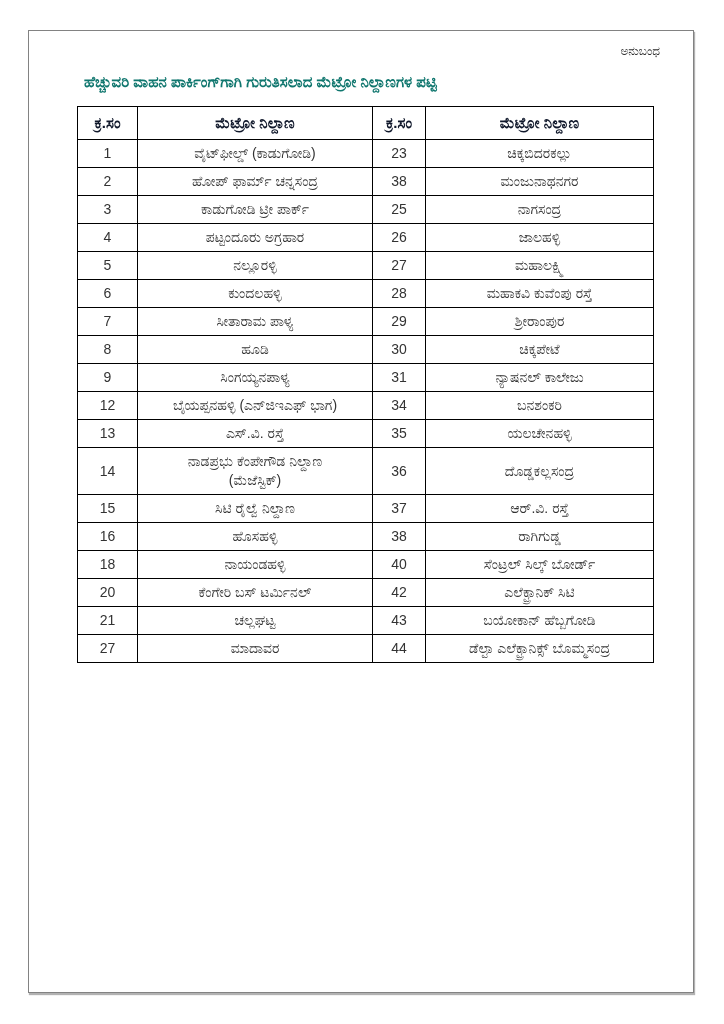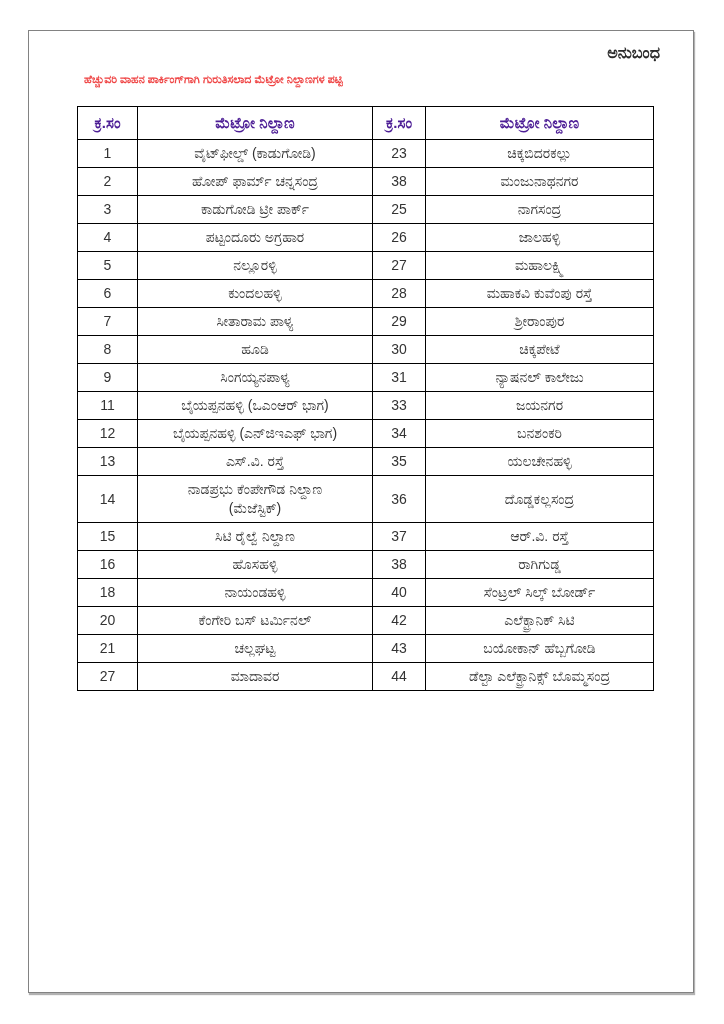--- a/index.html
+++ b/index.html
@@ -14,31 +14,31 @@
     position: absolute;
     left: 28px; top: 30px;
     width: 666px; height: 963px;
     background: #ffffff;
     border: 1px solid #828282;
     box-shadow: 1px 2px 1px rgba(0,0,0,0.30);
   }
   .corner-label {
     position: absolute;
     top: 13px; right: 33px;
-    font-size: 16px;
-    font-weight: 700;
+    font-size: 12px;
+    font-weight: 400;
     color: #2b2b2b;
   }
   .doc-title {
     position: absolute;
     top: 42px; left: 55px;
-    font-size: 11px;
+    font-size: 15px;
     font-weight: 700;
     white-space: nowrap;
-    color: #ef4444;
+    color: #0f766e;
   }
   table.stations {
     position: absolute;
     top: 75px; left: 48px;
     width: 576px;
     border-collapse: collapse;
     table-layout: fixed;
   }
   table.stations col.c-serial-l  { width: 60px;  }
   table.stations col.c-station-l { width: 235px; }
@@ -48,21 +48,21 @@
     border: 1.5px solid #000000;
     vertical-align: middle;
     overflow: hidden;
   }
   table.stations th {
     height: 33px;
     font-size: 15px;
     font-weight: 700;
     text-align: center;
     padding: 4px 2px;
-    color: #4c1d95;
+    color: #0f172a;
   }
   table.stations td {
     height: 28px;
     font-size: 14px;
     line-height: 19px;
     padding: 4px 4px;
     color: #333333;
   }
   td.serial { text-align: center; }
   td.station {
@@ -145,26 +145,20 @@
             <td class="serial">30</td>
             <td class="station">ಚಿಕ್ಕಪೇಟೆ</td>
           </tr>
           <tr>
             <td class="serial">9</td>
             <td class="station">ಸಿಂಗಯ್ಯನಪಾಳ್ಯ</td>
             <td class="serial">31</td>
             <td class="station">ನ್ಯಾಷನಲ್ ಕಾಲೇಜು</td>
           </tr>
           <tr>
-            <td class="serial">11</td>
-            <td class="station">ಬೈಯಪ್ಪನಹಳ್ಳಿ (ಒಎಂಆರ್ ಭಾಗ)</td>
-            <td class="serial">33</td>
-            <td class="station">ಜಯನಗರ</td>
-          </tr>
-          <tr>
             <td class="serial">12</td>
             <td class="station">ಬೈಯಪ್ಪನಹಳ್ಳಿ (ಎನ್‌ಜಿಇಎಫ್ ಭಾಗ)</td>
             <td class="serial">34</td>
             <td class="station">ಬನಶಂಕರಿ</td>
           </tr>
           <tr>
             <td class="serial">13</td>
             <td class="station">ಎಸ್.ವಿ. ರಸ್ತೆ</td>
             <td class="serial">35</td>
             <td class="station">ಯಲಚೇನಹಳ್ಳಿ</td>

